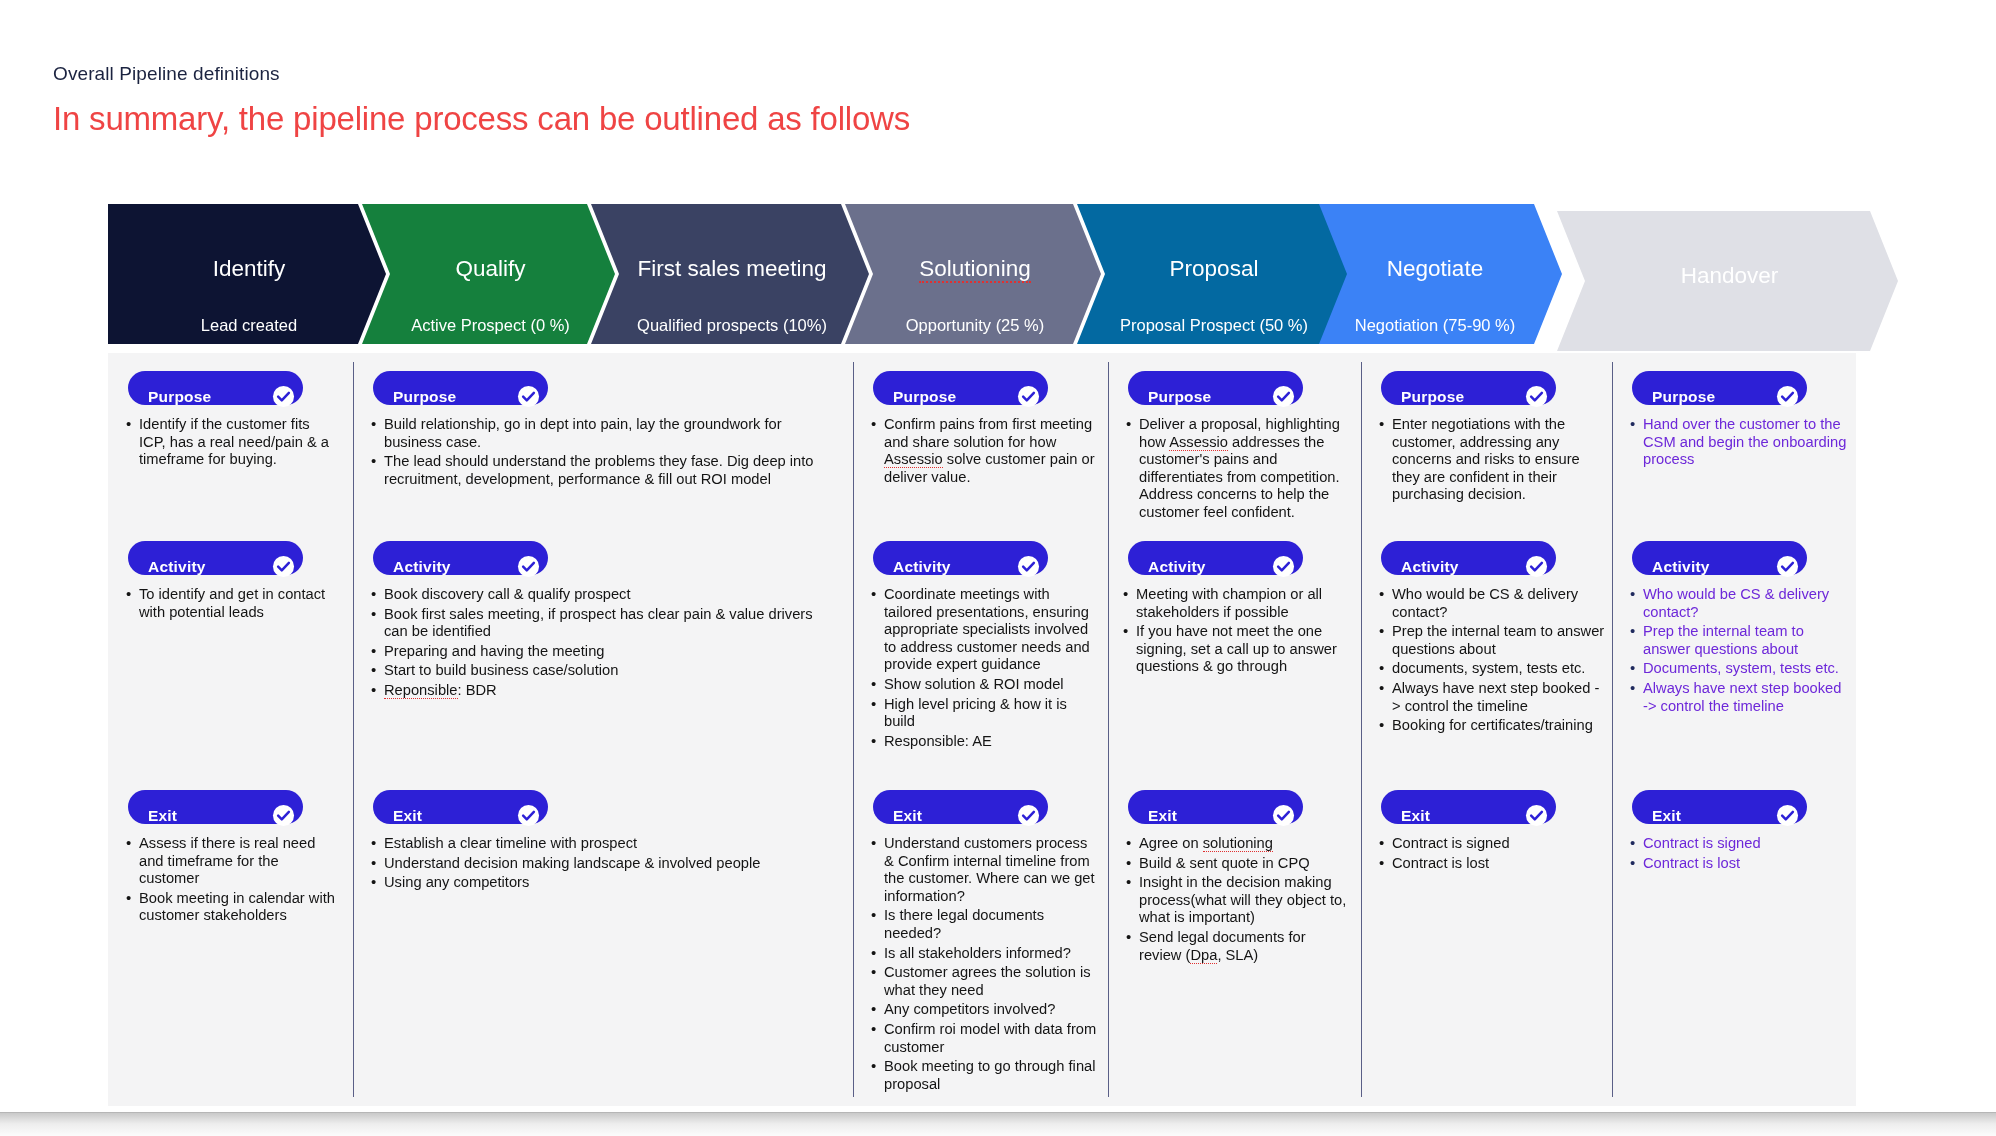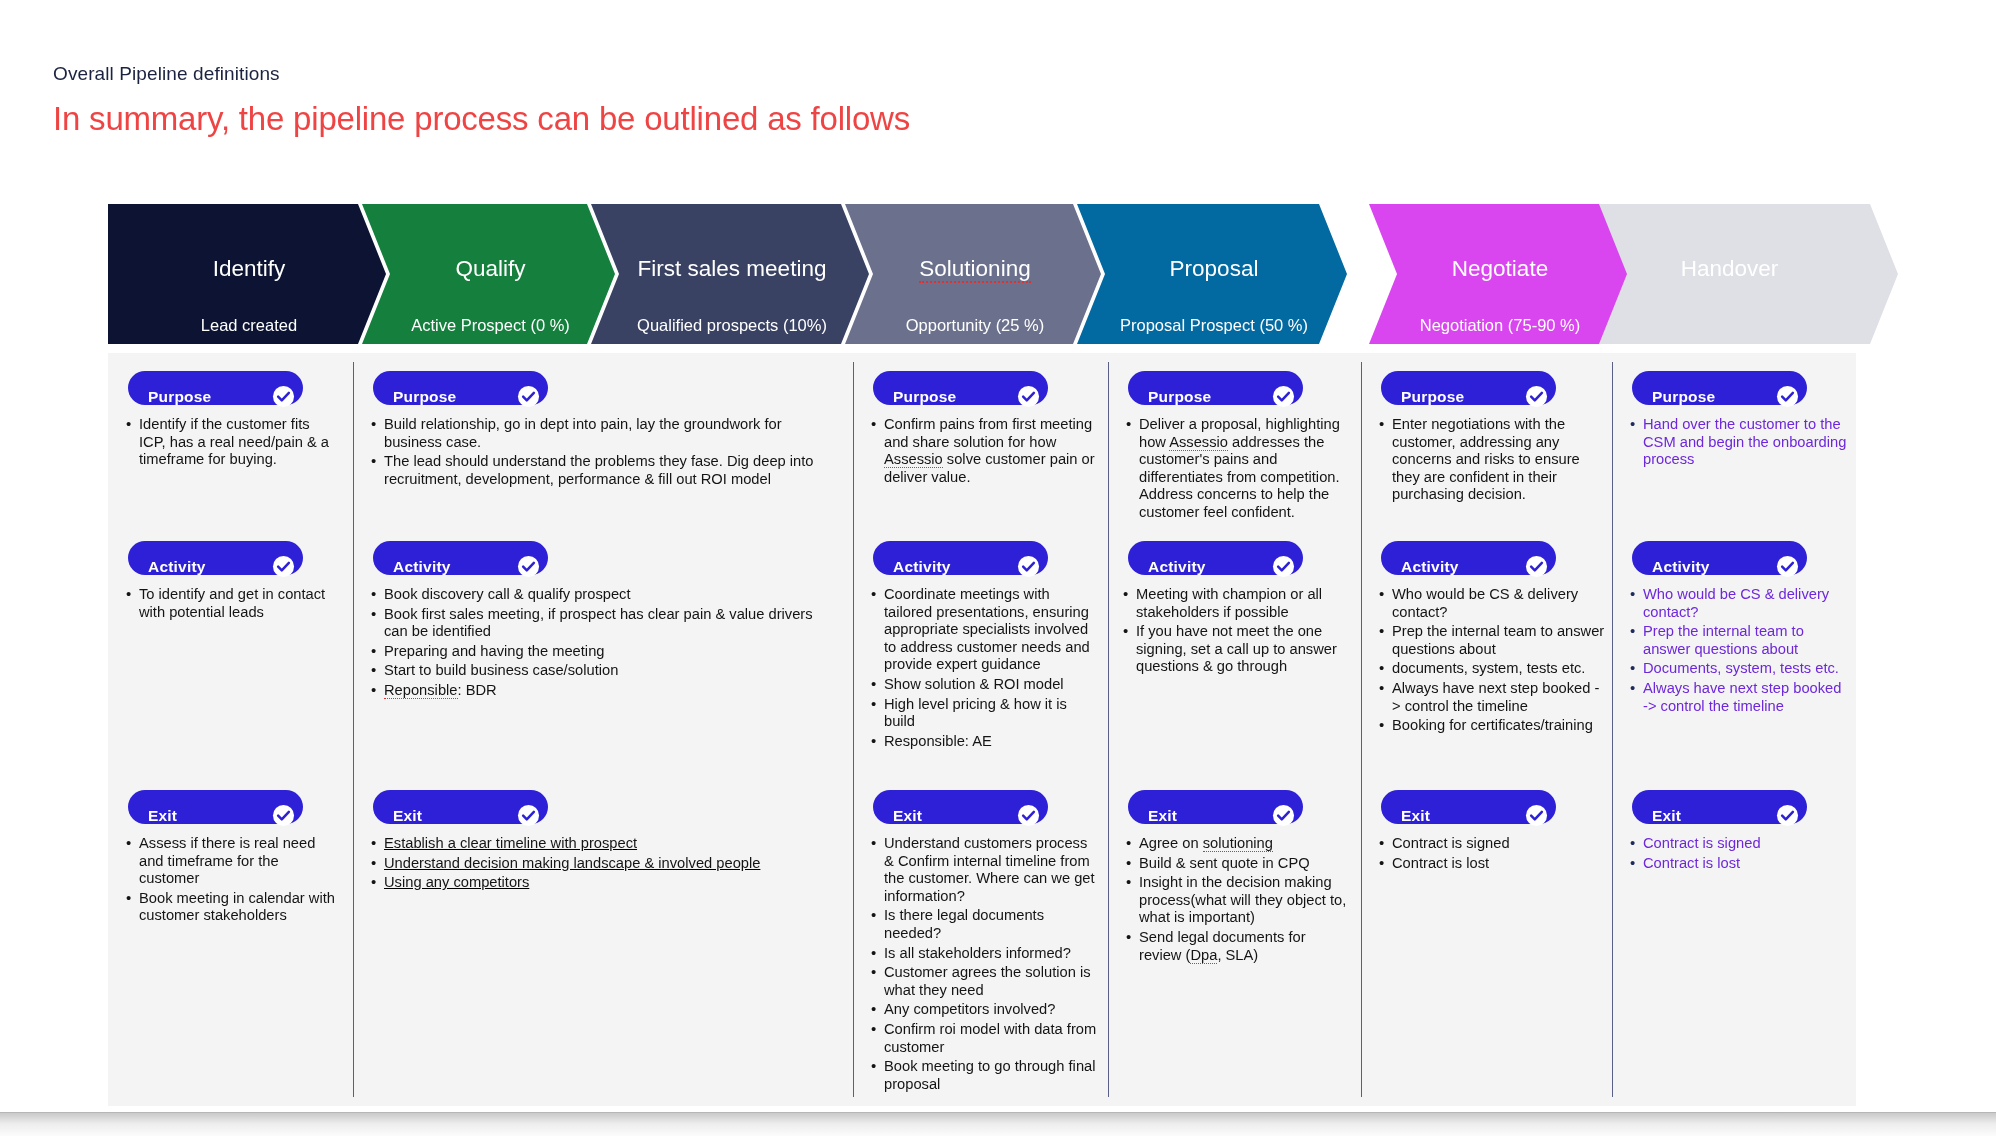--- a/index.html
+++ b/index.html
@@ -194,25 +194,25 @@
         <div class="stage-sub">Qualified prospects (10%)</div>
       </div>
       <div class="stage" style="left: 737px; width: 256px; background: rgb(107, 112, 140); z-index: 17;">
         <div class="stage-title"><span class="spell">Solutioning</span></div>
         <div class="stage-sub">Opportunity (25 %)</div>
       </div>
       <div class="stage" style="left: 969px; width: 270px; background: #0369a1; z-index: 16;">
         <div class="stage-title">Proposal</div>
         <div class="stage-sub">Proposal Prospect (50 %)</div>
       </div>
-      <div class="stage" style="left: 1261px; width: 258px; background: #d946ef; z-index: 15;">
+      <div class="stage" style="left: 1196px; width: 258px; background: #3b82f6; z-index: 15;">
         <div class="stage-title">Negotiate</div>
         <div class="stage-sub">Negotiation (75-90 %)</div>
       </div>
-      <div class="stage" style="left: 1449px; width: 341px; background: rgb(223, 224, 230); z-index: 14;">
+      <div class="stage" style="left: 1449px; width: 341px; background: rgb(223, 224, 230); z-index: 14; margin-top: 7px;">
         <div class="stage-title">Handover</div>
       </div>
     </div>
 
   <div class="panel" id="panel">
       <div class="col" style="left: 0px; width: 245px;">
         <div class="badge" style="left: 20px; top: 18px; width: 175px;">
           <span class="badge-label">Purpose</span>
           <svg class="check-icon" viewBox="0 0 24 24">
             <circle cx="12" cy="12" r="11" fill="#ffffff"></circle>
@@ -271,21 +271,21 @@
           <li>Start to build business case/solution</li>
           <li><span class="sp">Reponsible</span>: BDR</li>
         </ul>
         <div class="badge" style="left: 20px; top: 437px; width: 175px;">
           <span class="badge-label">Exit</span>
           <svg class="check-icon" viewBox="0 0 24 24">
             <circle cx="12" cy="12" r="11" fill="#ffffff"></circle>
             <path d="M6.4 12.2 L10.2 16 L17.6 8.2" fill="none" stroke="#2d20d6" stroke-width="2.6" stroke-linecap="round" stroke-linejoin="round"></path>
           </svg>
         </div>
-        <ul class="bullets" style="left: 16px; top: 482px; width: 450px; text-decoration: underline;">
+        <ul class="bullets" style="left: 16px; top: 482px; width: 450px;">
           <li>Establish a clear timeline with prospect</li>
           <li>Understand decision making landscape &amp; involved people</li>
           <li>Using any competitors</li>
         </ul>
       </div>
       <div class="col" style="left: 745px; width: 255px;">
         <div class="divider"></div>
         <div class="badge" style="left: 20px; top: 18px; width: 175px;">
           <span class="badge-label">Purpose</span>
           <svg class="check-icon" viewBox="0 0 24 24">

